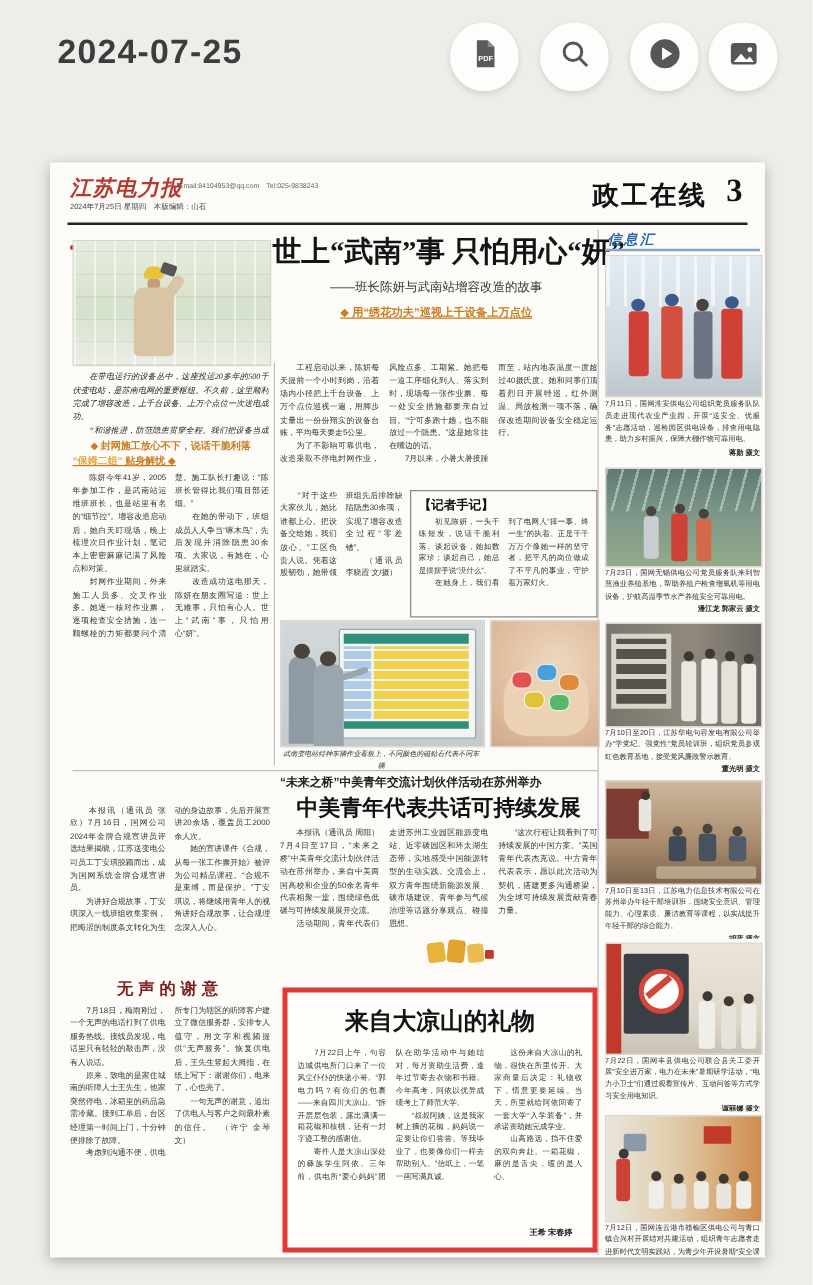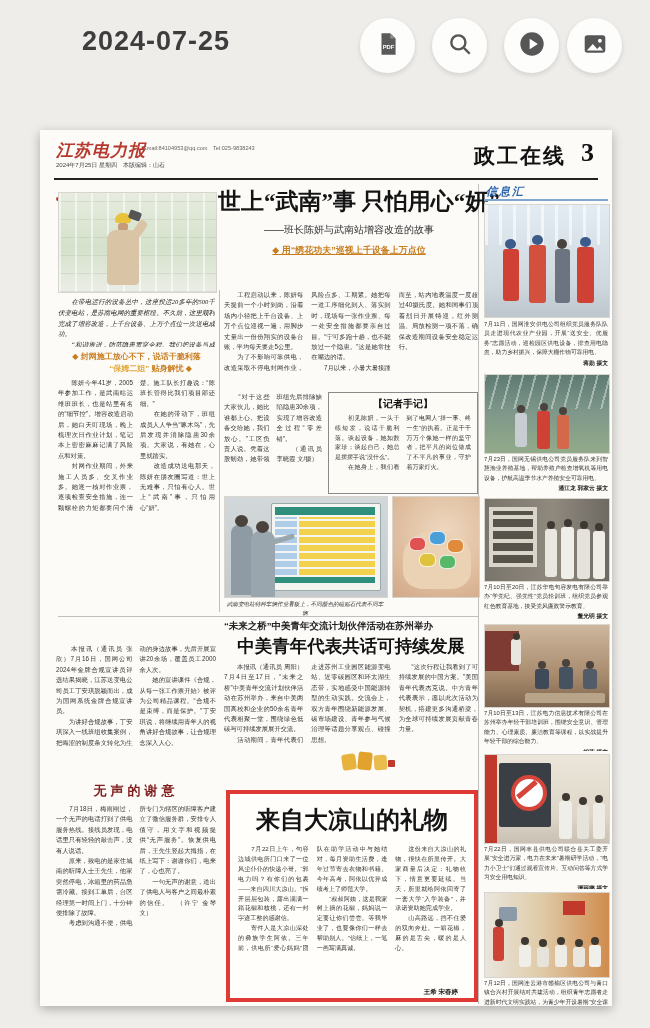--- a/index.html
+++ b/index.html
@@ -1,20 +1,20 @@
 <!DOCTYPE html>
 <html><head>
 <meta charset="utf-8">
 <style>
   html,body{margin:0;padding:0;}
   body{width:650px;height:1028px;background:#efedea;position:relative;overflow:hidden;
        font-family:"Liberation Sans","DejaVu Sans",sans-serif;}
   .abs{position:absolute;}
   
-  .date{left:46px;top:26px;font-size:27px;color:#3d3d3d;font-weight:600;letter-spacing:1px;margin-left:36px;}
+  .date{left:46px;top:26px;font-size:27px;color:#3d3d3d;font-weight:600;letter-spacing:1px;}
   .cbtn{width:55px;height:55px;border-radius:50%;background:#fdfdfc;box-shadow:0 2px 5px rgba(0,0,0,.12);
         display:flex;align-items:center;justify-content:center;cursor:pointer;}
   
   .page{left:40px;top:130px;width:572px;height:876px;background:#fcfbf8;
         box-shadow:0 3px 10px rgba(0,0,0,.28);overflow:hidden;}
   .serif{font-family:"Liberation Serif","DejaVu Serif",serif;}
   .jt{text-align:justify;text-justify:inter-ideograph;}
   .cols2{column-count:2;column-gap:7px;}
   .cols3{column-count:3;column-gap:8px;}
   .body-txt{font-size:6.3px;line-height:10.4px;color:#333;white-space:pre-line;overflow:hidden;}
@@ -94,39 +94,39 @@
   </div>
 
   <div class="abs" style="left:178px;top:93px;width:262px;text-align:center;font-size:10px;color:#333;">——班长陈妍与武南站增容改造的故事</div>
   <div class="abs serif" style="left:178px;top:56px;width:262px;text-align:center;font-size:23px;font-weight:bold;color:#141414;white-space:nowrap;">世上“武南”事 只怕用心“妍”</div>
   <div class="abs orange" style="left:178px;top:114px;width:262px;text-align:center;font-size:9px;text-decoration:underline;">◆ 用“绣花功夫”巡视上千设备上万点位</div>
 
   <div class="abs jt serif" style="left:18px;top:167px;width:157px;height:50px;font-size:6.5px;line-height:10.8px;font-style:italic;color:#222;white-space:pre-line;overflow:hidden;">　　在带电运行的设备丛中，这座投运20多年的500千伏变电站，是苏南电网的重要枢纽。不久前，这里顺利完成了增容改造，上千台设备、上万个点位一次送电成功。
 　　“和谐推进，防范隐患贯穿全程。我们把设备当成自己的孩子一样看护。”班长陈妍说，“以身作则，带着班组把每个细节研究透、核实好。”</div>
 
   <div class="abs orange" style="left:18px;top:221px;width:157px;text-align:center;font-size:8px;">◆ 封网施工放心不下，说话干脆利落</div>
-  <div class="abs orange" style="left:32px;top:233px;width:157px;text-align:center;font-size:8px;">
+  <div class="abs orange" style="left:18px;top:233px;width:157px;font-size:8px;text-decoration:underline;">
     <span style="color:#e2a83c;">“保姆二姐”</span><span> 贴身解忧 ◆</span>
   </div>
 
   <div class="abs jt body-txt cols2" style="left:18px;top:248px;width:157px;height:232px;">　　陈妍今年41岁，2005年参加工作，是武南站运维班班长，也是站里有名的“细节控”。增容改造启动后，她白天盯现场，晚上梳理次日作业计划，笔记本上密密麻麻记满了风险点和对策。
 　　封网作业期间，外来施工人员多、交叉作业多。她逐一核对作业票，逐项检查安全措施，连一颗螺栓的力矩都要问个清楚。施工队长打趣说：“陈班长管得比我们项目部还细。”
 　　在她的带动下，班组成员人人争当“啄木鸟”，先后发现并消除隐患30余项。大家说，有她在，心里就踏实。
 　　改造成功送电那天，陈妍在朋友圈写道：世上无难事，只怕有心人。世上“武南”事，只怕用心“妍”。</div>
 
   <div class="abs rule" style="left:179px;top:160px;width:1px;height:322px;"></div>
 
   <div class="abs jt body-txt cols3" style="left:184px;top:160px;width:254px;height:98px;">　　工程启动以来，陈妍每天提前一个小时到岗，沿着场内小径把上千台设备、上万个点位巡视一遍，用脚步丈量出一份份翔实的设备台账，平均每天要走5公里。
 　　为了不影响可靠供电，改造采取不停电封网作业，风险点多、工期紧。她把每一道工序细化到人、落实到时，现场每一张作业票、每一处安全措施都要亲自过目。“宁可多跑十趟，也不能放过一个隐患。”这是她常挂在嘴边的话。
 　　7月以来，小暑大暑接踵而至，站内地表温度一度超过40摄氏度。她和同事们顶着烈日开展特巡，红外测温、局放检测一项不落，确保改造期间设备安全稳定运行。</div>
   <div class="abs jt body-txt cols2" style="left:184px;top:262px;width:98px;height:102px;">　　“对于这些大家伙儿，她比谁都上心。把设备交给她，我们放心。”工区负责人说。凭着这股韧劲，她带领班组先后排除缺陷隐患30余项，实现了增容改造全过程“零差错”。
 　　（通讯员 李晓霞 文/摄）</div>
 
   <div class="abs" style="left:288px;top:262px;width:150px;height:102px;border:1px solid #8a8a8a;background:#fcfbf6;padding:4px 6px;box-sizing:border-box;">
-    <div class="serif" style="text-align:center;font-size:10px;font-weight:bold;color:#111;">【记者手记】</div>
+    <div class="serif" style="font-size:10px;font-weight:bold;color:#111;">【记者手记】</div>
     <div class="jt body-txt cols2" style="margin-top:3px;height:78px;font-size:6px;line-height:9.8px;">　　初见陈妍，一头干练短发，说话干脆利落。谈起设备，她如数家珍；谈起自己，她总是摆摆手说“没什么”。
 　　在她身上，我们看到了电网人“择一事、终一生”的执着。正是千千万万个像她一样的坚守者，把平凡的岗位做成了不平凡的事业，守护着万家灯火。</div>
   </div>
 
   <div class="abs" style="left:184px;top:366px;width:162px;height:100px;overflow:hidden;border:1px solid #d8d5ce;background:linear-gradient(180deg,#d3d8da,#c4cacd);">
     <div class="abs" style="left:46px;top:6px;width:108px;height:86px;background:#f4f4f0;border:1px solid #9aa;border-radius:2px;"></div>
     <div class="abs" style="left:50px;top:10px;width:100px;height:8px;background:#2e8f7c;"></div>
     <div class="abs" style="left:50px;top:20px;width:22px;height:58px;background:repeating-linear-gradient(0deg,#aecbe8 0 6px,#f4f4f0 6px 8px);"></div>
     <div class="abs" style="left:74px;top:20px;width:76px;height:58px;background:repeating-linear-gradient(0deg,#f1d24a 0 6px,#f4f4f0 6px 8px),repeating-linear-gradient(90deg,transparent 0 9px,#f4f4f0 9px 11px);"></div>
     <div class="abs" style="left:50px;top:80px;width:100px;height:6px;background:#2e8f7c;"></div>
@@ -166,21 +166,21 @@
 　　“这次行程让我看到了可持续发展的中国方案。”美国青年代表杰克说。中方青年代表表示，愿以此次活动为契机，搭建更多沟通桥梁，为全球可持续发展贡献青春力量。</div>
 
   <div class="abs" style="left:300px;top:620px;width:56px;height:26px;">
     <div class="abs" style="left:2px;top:4px;width:14px;height:16px;background:#e8b33c;border-radius:3px;transform:rotate(-8deg);"></div>
     <div class="abs" style="left:18px;top:2px;width:14px;height:18px;background:#e2a32e;border-radius:3px;transform:rotate(6deg);"></div>
     <div class="abs" style="left:34px;top:5px;width:13px;height:15px;background:#eabc4e;border-radius:3px;transform:rotate(-5deg);"></div>
     <div class="abs" style="left:48px;top:10px;width:7px;height:7px;background:#c0392b;border-radius:1px;"></div>
   </div>
 
   <div class="abs" style="left:186px;top:660px;width:252px;height:212px;border:4px solid #df3a34;background:#fffefb;box-sizing:border-box;padding:6px 8px;">
-    <div class="serif" style="text-align:center;font-size:24px;font-weight:bold;color:#141414;margin-top:4px;">来自大凉山的礼物</div>
+    <div class="serif" style="text-align:center;font-size:19px;font-weight:bold;color:#141414;margin-top:4px;">来自大凉山的礼物</div>
     <div class="jt body-txt cols3" style="margin-top:8px;height:144px;font-size:6.1px;line-height:9.9px;">　　7月22日上午，句容边城供电所门口来了一位风尘仆仆的快递小哥。“郭电力吗？有你们的包裹——来自四川大凉山。”拆开层层包装，露出满满一箱花椒和核桃，还有一封字迹工整的感谢信。
 　　寄件人是大凉山深处的彝族学生阿依。三年前，供电所“爱心妈妈”团队在助学活动中与她结对，每月资助生活费，逢年过节寄去衣物和书籍。今年高考，阿依以优异成绩考上了师范大学。
 　　“叔叔阿姨，这是我家树上摘的花椒，妈妈说一定要让你们尝尝。等我毕业了，也要像你们一样去帮助别人。”信纸上，一笔一画写满真诚。
 　　这份来自大凉山的礼物，很快在所里传开。大家商量后决定：礼物收下，情意更要延续。当天，所里就给阿依回寄了一套大学“入学装备”，并承诺资助她完成学业。
 　　山高路远，挡不住爱的双向奔赴。一箱花椒，麻的是舌尖，暖的是人心。</div>
     <div style="text-align:right;font-size:6.5px;font-weight:bold;color:#222;padding-right:8px;">王希 宋春婷</div>
   </div>
 
   <div class="abs" style="left:446px;top:54px;font-size:11px;font-weight:bold;font-style:italic;color:#2a64ad;letter-spacing:2px;">信息汇</div>
   <div class="abs" style="left:444px;top:69px;width:124px;height:2px;background:#7fa8d0;"></div>

